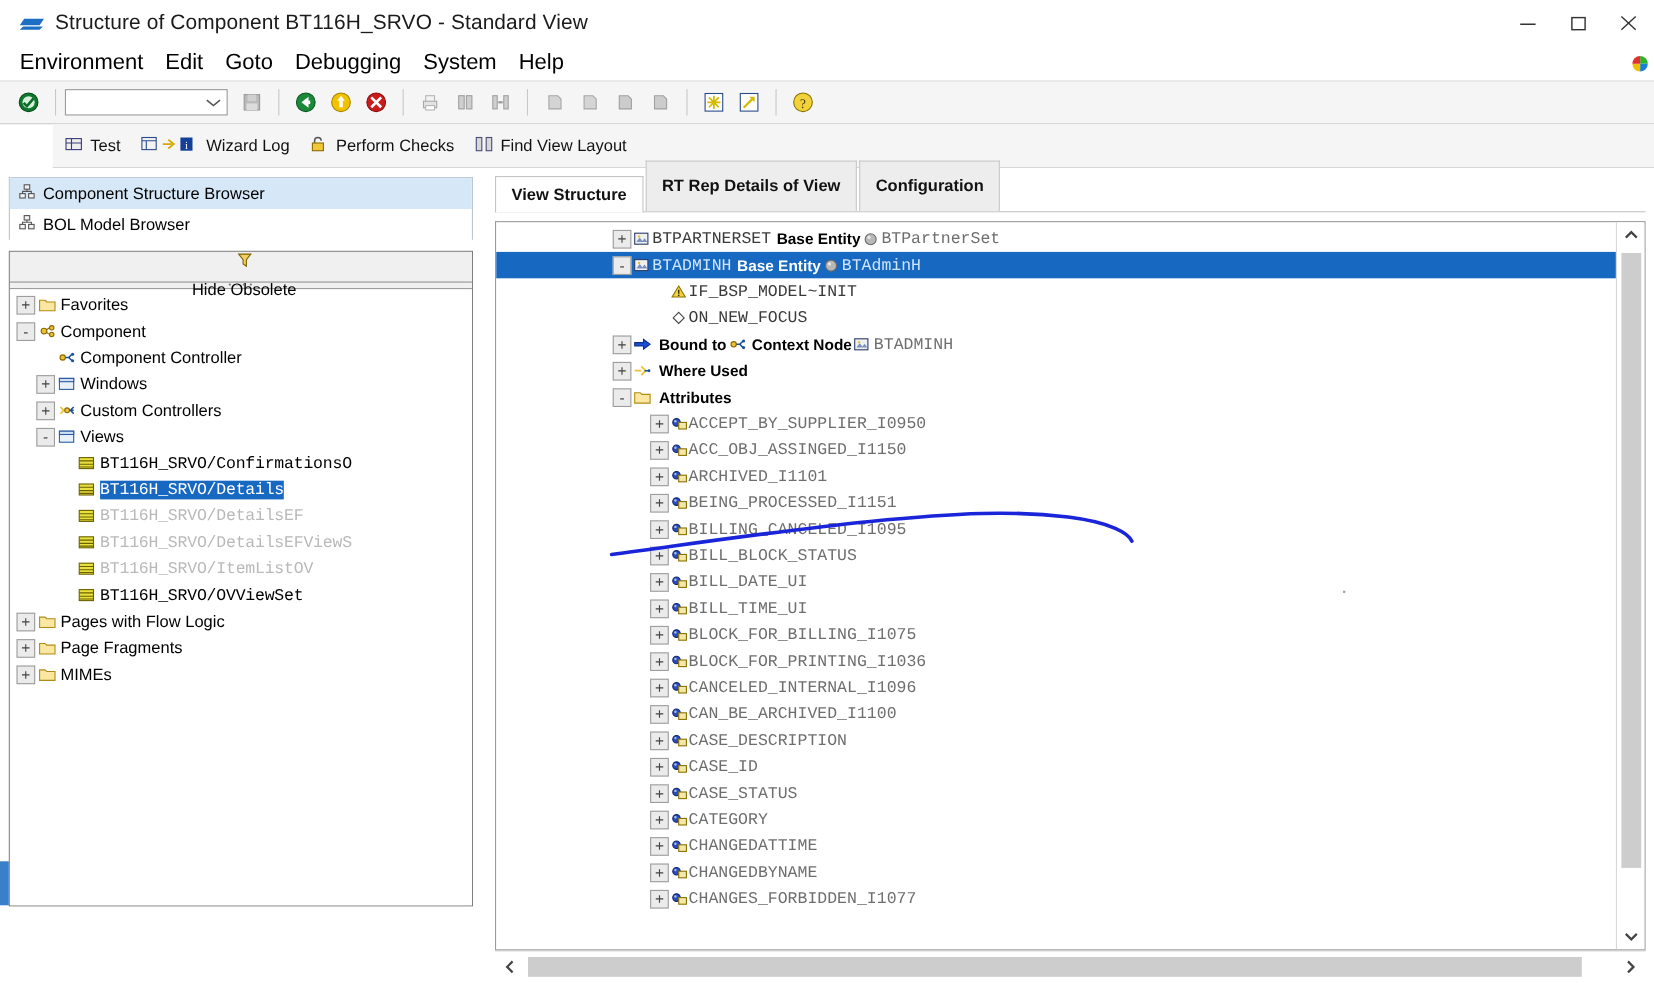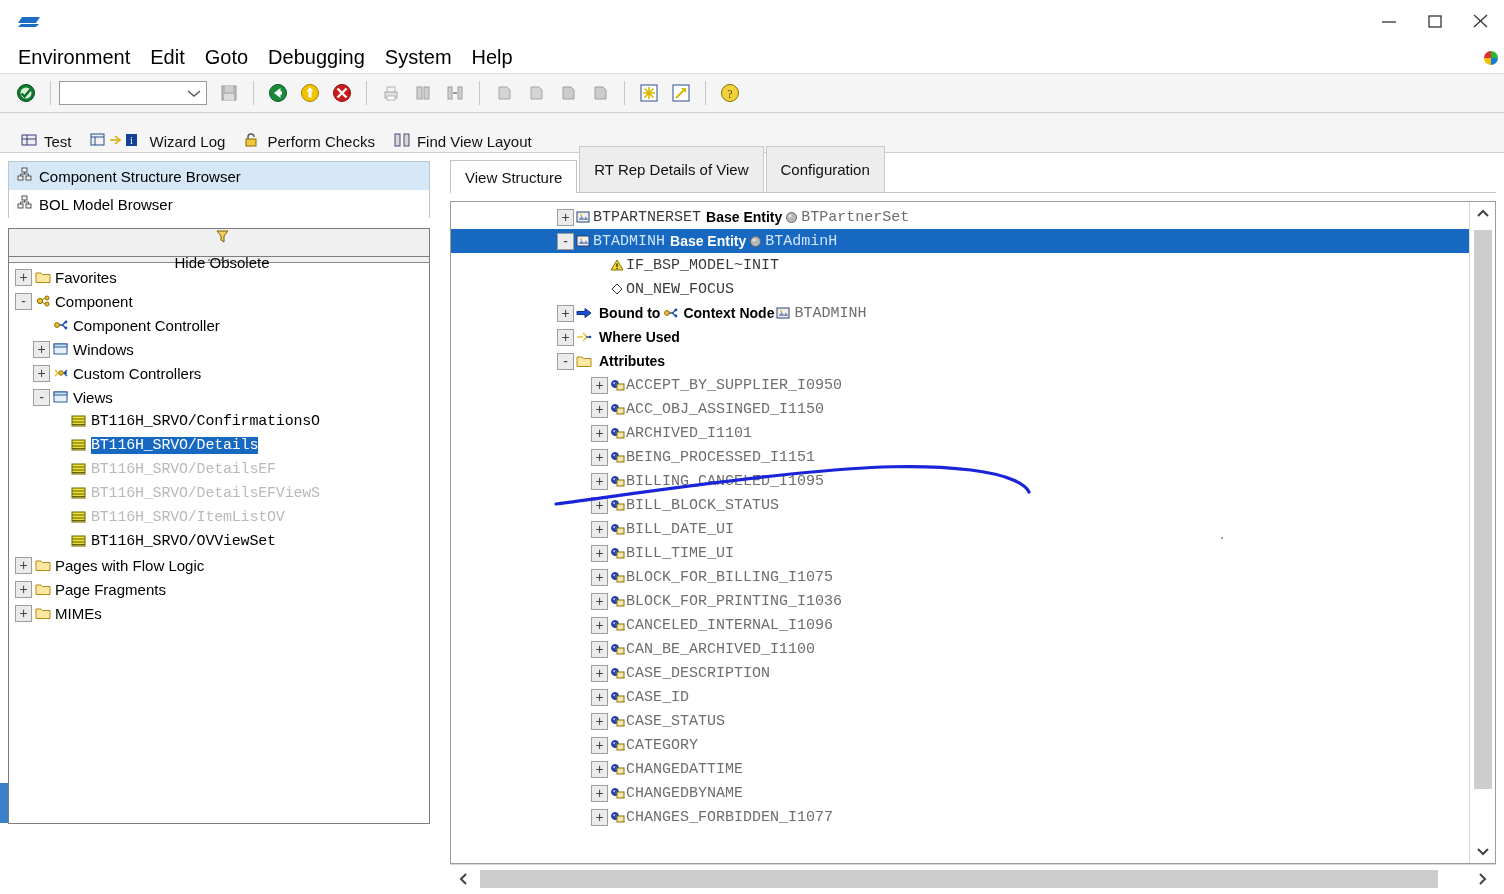--- a/index.html
+++ b/index.html
@@ -33,22 +33,22 @@
   }
   .tb-sep { width:1px; height:24px; background:#c8c8c8; margin:0 8px; }
   .tb-btn { width:32px; height:30px; display:flex; align-items:center; justify-content:center; }
   .cmdfield {
     width:148px; height:24px; border:1px solid #9a9a9a; background:#fff;
     display:flex; align-items:center; justify-content:flex-end; padding-right:4px; margin-right:6px;
   }
 
   
   .apptoolbar {
-    height:40px; display:flex; align-items:flex-end; background:#f5f5f5;
-    border-bottom:1px solid #cfcfcf; padding-left:20px;
+    height:40px; display:flex; align-items:center; background:#f5f5f5;
+    border-bottom:1px solid #cfcfcf; padding-left:10px;margin-left:48px;
   }
   .app-btn { display:flex; align-items:center; gap:6px; margin-right:18px; font-size:15px; }
   .app-btn .lbl { color:#111; }
 
   
   .main { display:flex; height:calc(894px - 41px - 32px - 40px - 40px); background:#fff; }
 
   
   .left { width:440px; position:relative; background:#fff; padding:8px 0 0 8px; }
   .nav-list { border:1px solid #b9c6d4; border-bottom:none; background:#fff; width:422px; }
@@ -70,21 +70,21 @@
     color:#444; font-size:14px; line-height:1; font-family:"Liberation Sans", sans-serif;
   }
   .pm.hidden { visibility:hidden; }
   .indent { display:inline-block; flex:0 0 auto; }
 
   
   .leftedge-sb { position:absolute; left:0; top:630px; width:8px; height:40px; background:#1668c1; opacity:.85;}
 
   
   .right { flex:1; background:#fff; padding:6px 8px 0 10px; display:flex; flex-direction:column; }
-  .tabs { display:flex; align-items:flex-end; height:34px; border-bottom:1px solid #c4c4c4; }
+  .tabs { display:flex; align-items:flex-end; height:34px; border-bottom:1px solid #c4c4c4;font-weight:bold; }
   .tab {
     height:46px; padding:0 14px; display:flex; align-items:center; font-size:15px;
     background:#ededed; border:1px solid #c9c9c9; border-bottom:none; margin-right:2px; color:#111;
   }
   .tab.active { background:#ffffff; border-color:#c4c4c4; height:33px; position:relative; top:1px; }
   .treebox { flex:1; border:1px solid #9b9b9b; margin-top:8px; display:flex; position:relative; overflow:hidden; background:#fff;}
   .treearea { flex:1; position:relative; overflow:hidden; padding-top:3px;}
   .rtrow { height:24px; display:flex; align-items:center; white-space:nowrap; font-size:15px; }
   .lbl-bold { font-weight:bold; font-size:14px; }
   .gray-mono { font-family:"Liberation Mono", monospace; color:#6e6e6e; font-size:15px; }
@@ -111,20 +111,21 @@
 </head>
 <body>
 
 <div class="titlebar">
   <div class="tb-icon">
     <svg width="26" height="16" viewBox="0 0 26 16">
       <polygon points="2,10 20,10 24,4 6,4" fill="#1c6ec4"></polygon>
       <polygon points="2,14 20,14 23,11 5,11" fill="#1c6ec4"></polygon>
     </svg>
   </div>
+  <div class="tb-title">Structure of Component BT116H_SRVO - Standard View</div>
   <div class="tb-spacer"></div>
   <div class="win-btn">
     <svg width="22" height="14">
         <line x1="4" y1="8" x2="18" y2="8" stroke="#333" stroke-width="1.3"></line>
       </svg>
   </div>
   <div class="win-btn">
     <svg width="22" height="16">
         <rect x="5" y="3" width="12" height="11" fill="none" stroke="#333" stroke-width="1.3"></rect>
       </svg>

